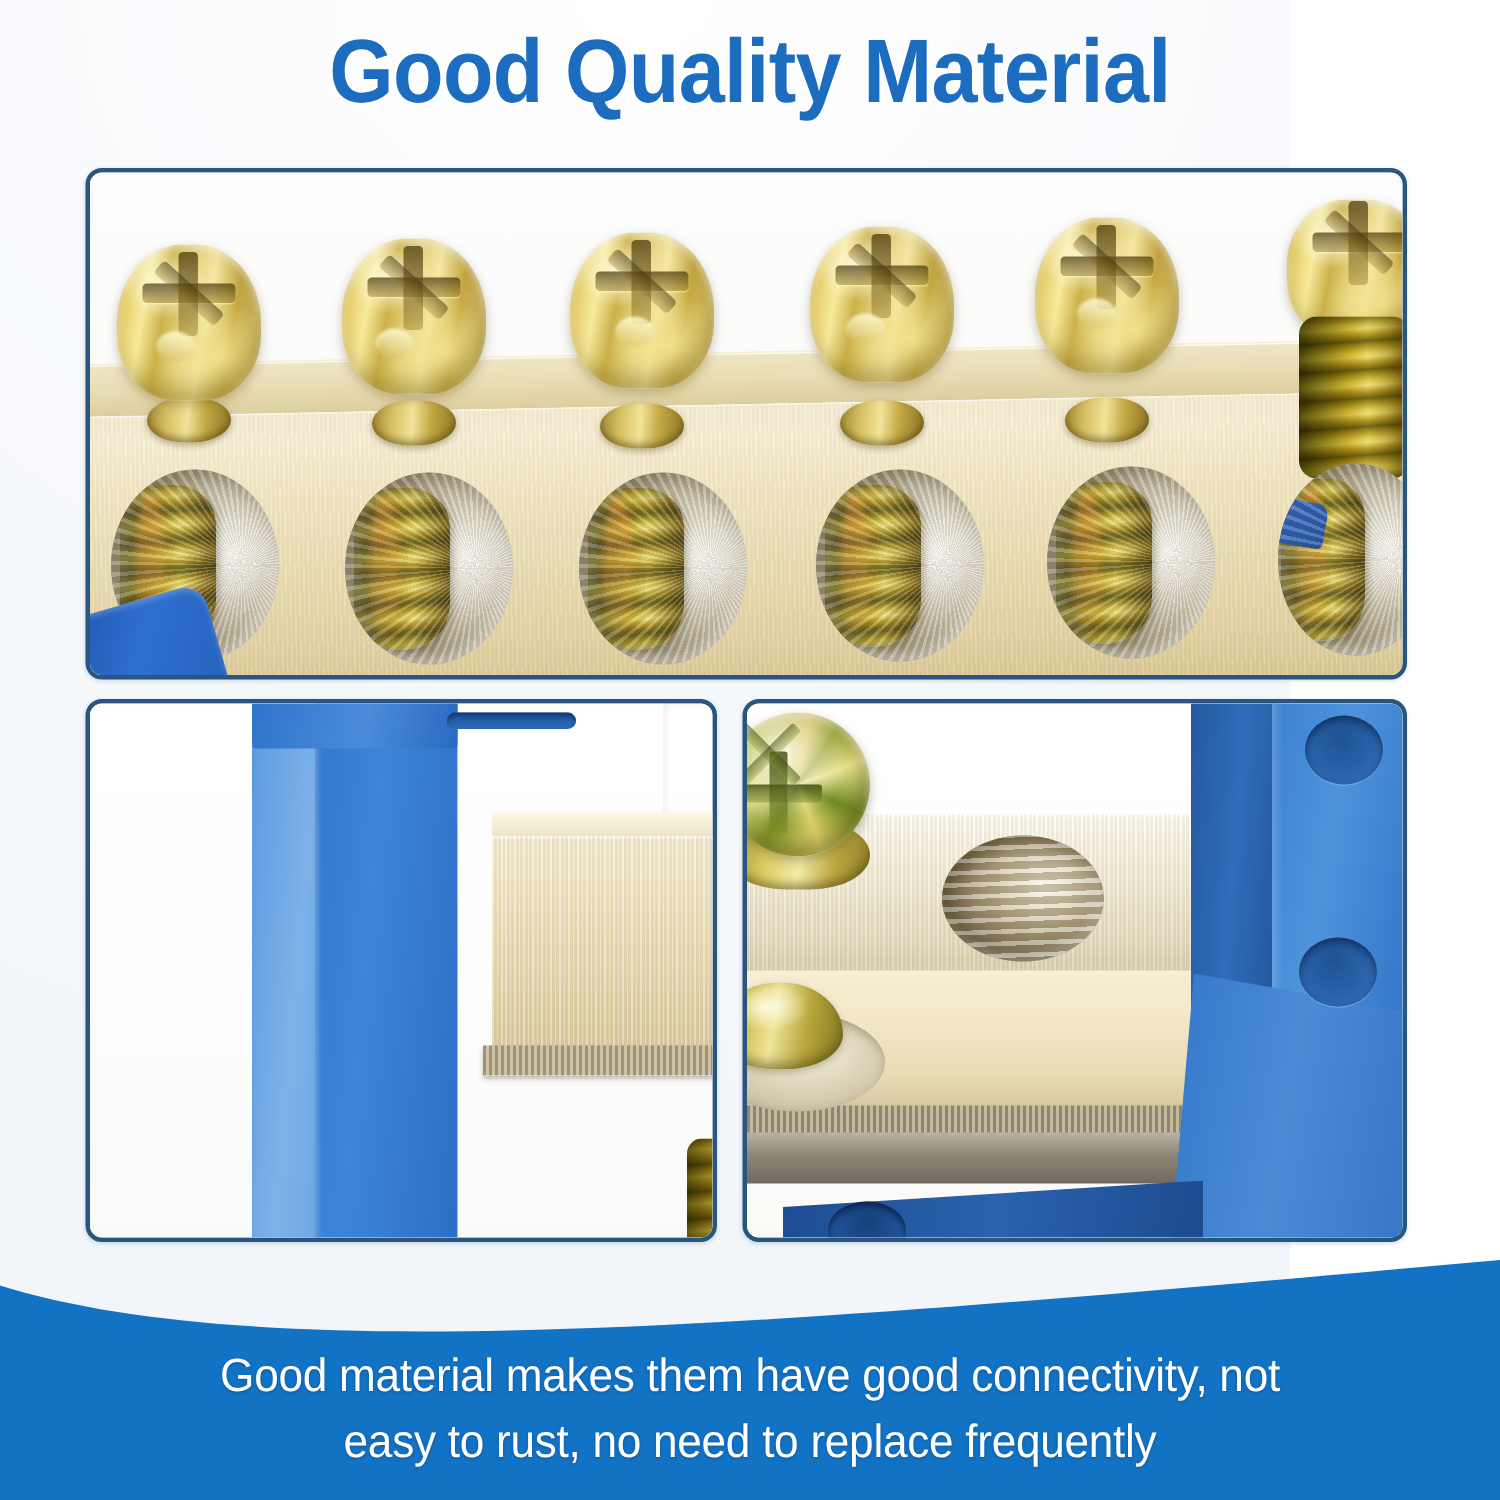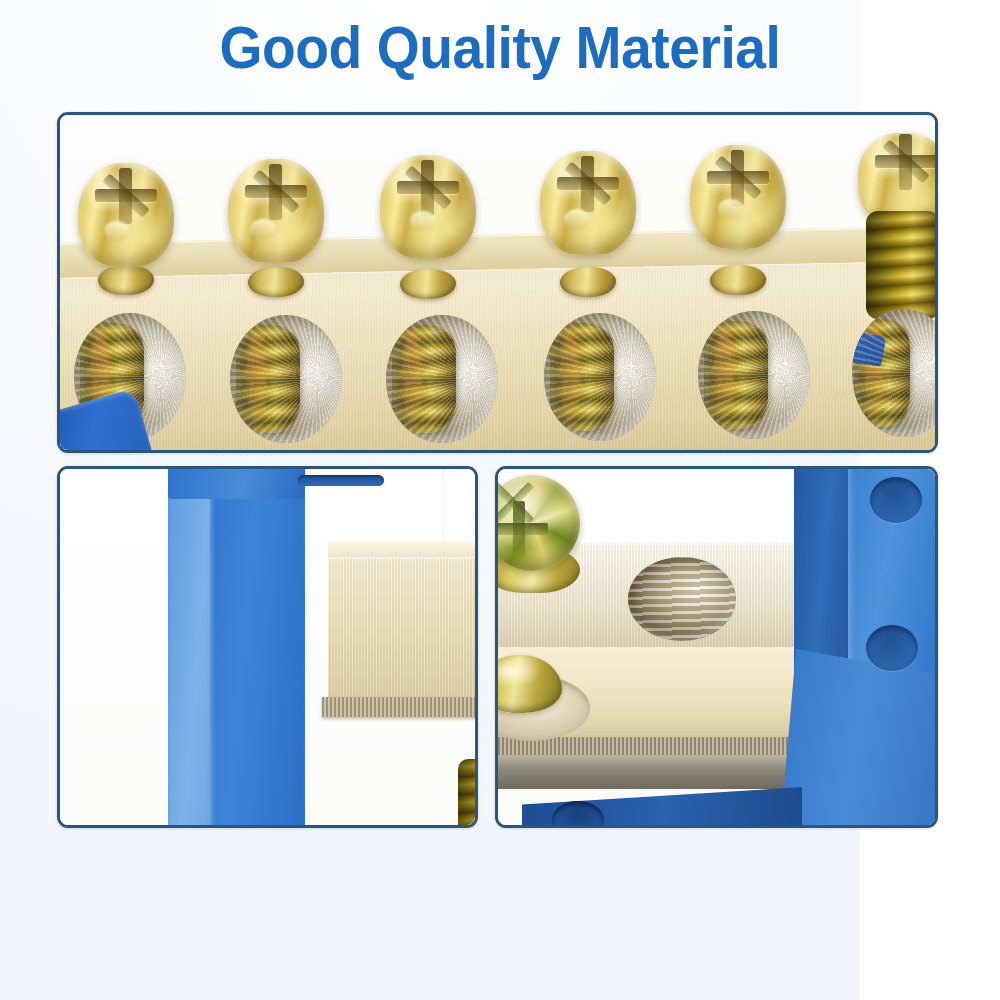--- a/index.html
+++ b/index.html
@@ -600,14 +600,21 @@
       <div id="br-plastic-main"></div>
       <div id="br-plastic-wide"></div>
       <div id="br-plastic-lower"></div>
       <div class="br-dimple" id="br-dimple1"></div>
       <div class="br-dimple" id="br-dimple2"></div>
       <div id="br-bottom-strip"></div>
       <div id="br-bottom-dimple"></div>
     </div>
   </div>
 
+  <div id="footer">
+    <svg id="footer-svg" width="1000" height="165" viewBox="0 0 1000 165">
+      <path d="M0,22 C180,78 520,48 1000,5 L1000,165 L0,165 Z" fill="#1272c4"></path>
+    </svg>
+    <div class="cap" id="cap1">Good material makes them have good connectivity, not</div>
+    <div class="cap" id="cap2">easy to rust, no need to replace frequently</div>
+  </div>
 
 </div>
 
 </body></html>

